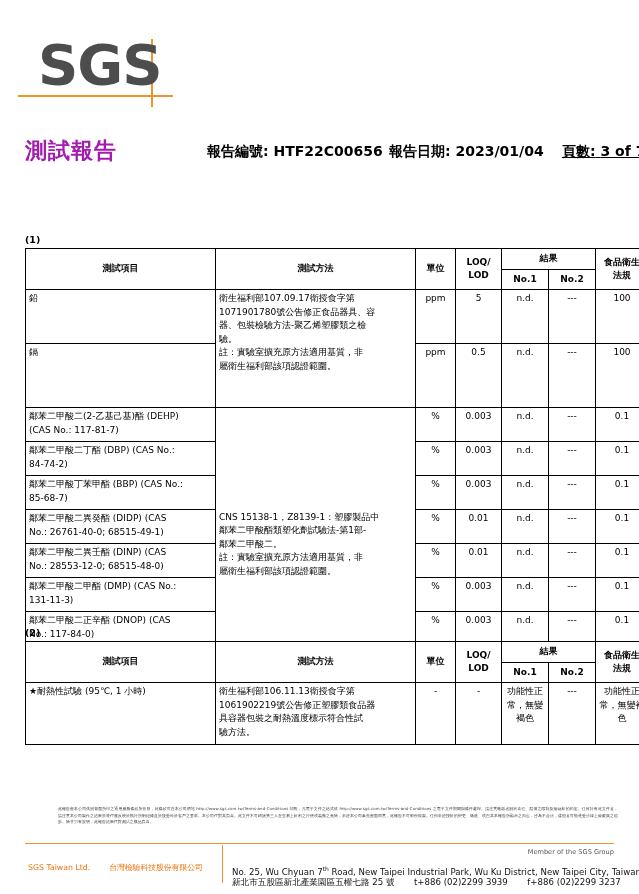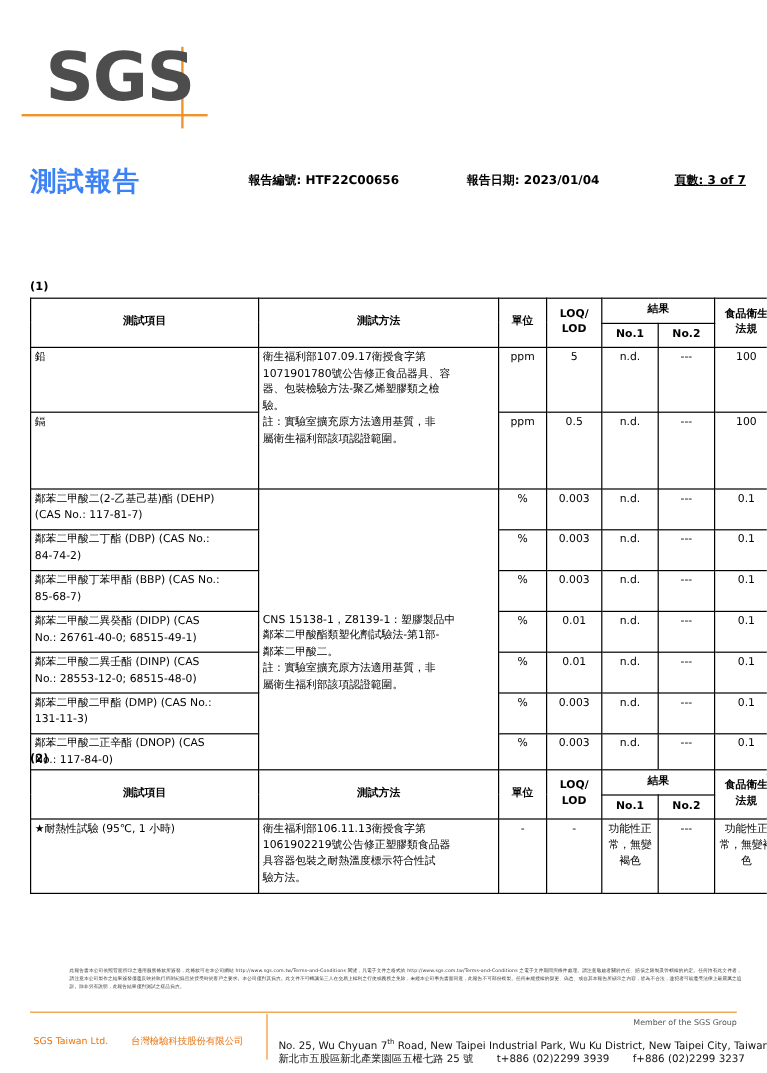--- a/index.html
+++ b/index.html
@@ -61,33 +61,33 @@
   }
 
   
   .report-title {
     position: absolute;
     left: 25px;
     top: 136px;
     font-size: 22px;
     font-weight: bold;
     letter-spacing: 1px;
-    color: #3b82f6;
+    color: #a21caf;
   }
   .company {
     position: absolute;
     left: 25px;
     top: 166px;
     font-size: 10.5px;
     line-height: 15px;
     color: #1a1a1a;
   }
   .hdr-field {
     position: absolute;
-    font-size: 10px;
+    font-size: 14px;
     font-weight: bold;
     color: #000;
     white-space: nowrap;
   }
   .hdr-no   { left: 207px; top: 143px; }
   .hdr-date { left: 389px; top: 143px; }
   .hdr-page { left: 562px; top: 143px; text-decoration: underline; }
   .hdr-field .val { font-weight: bold; }
 
   

